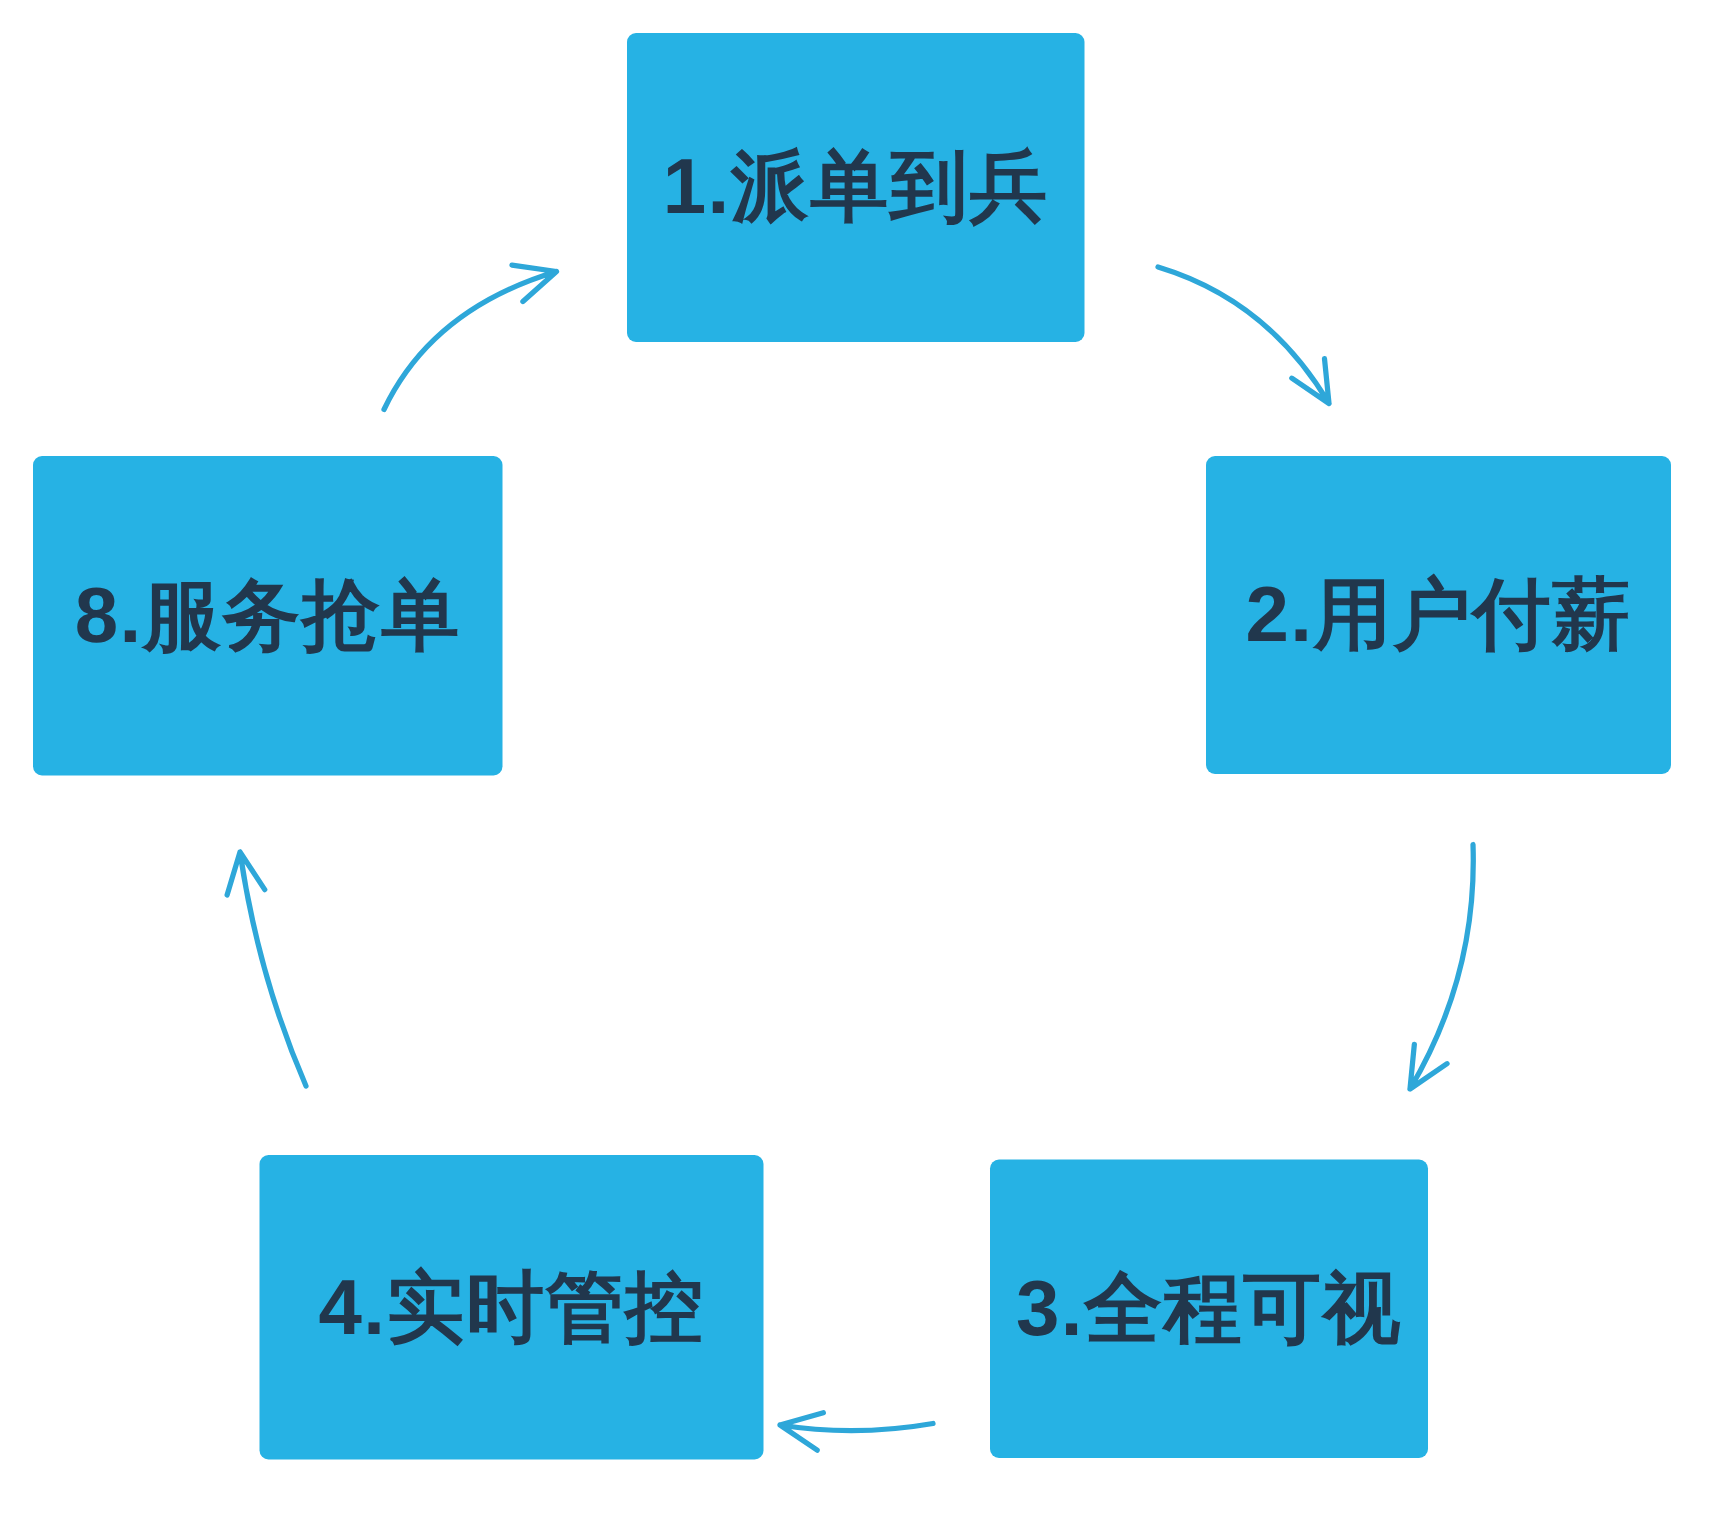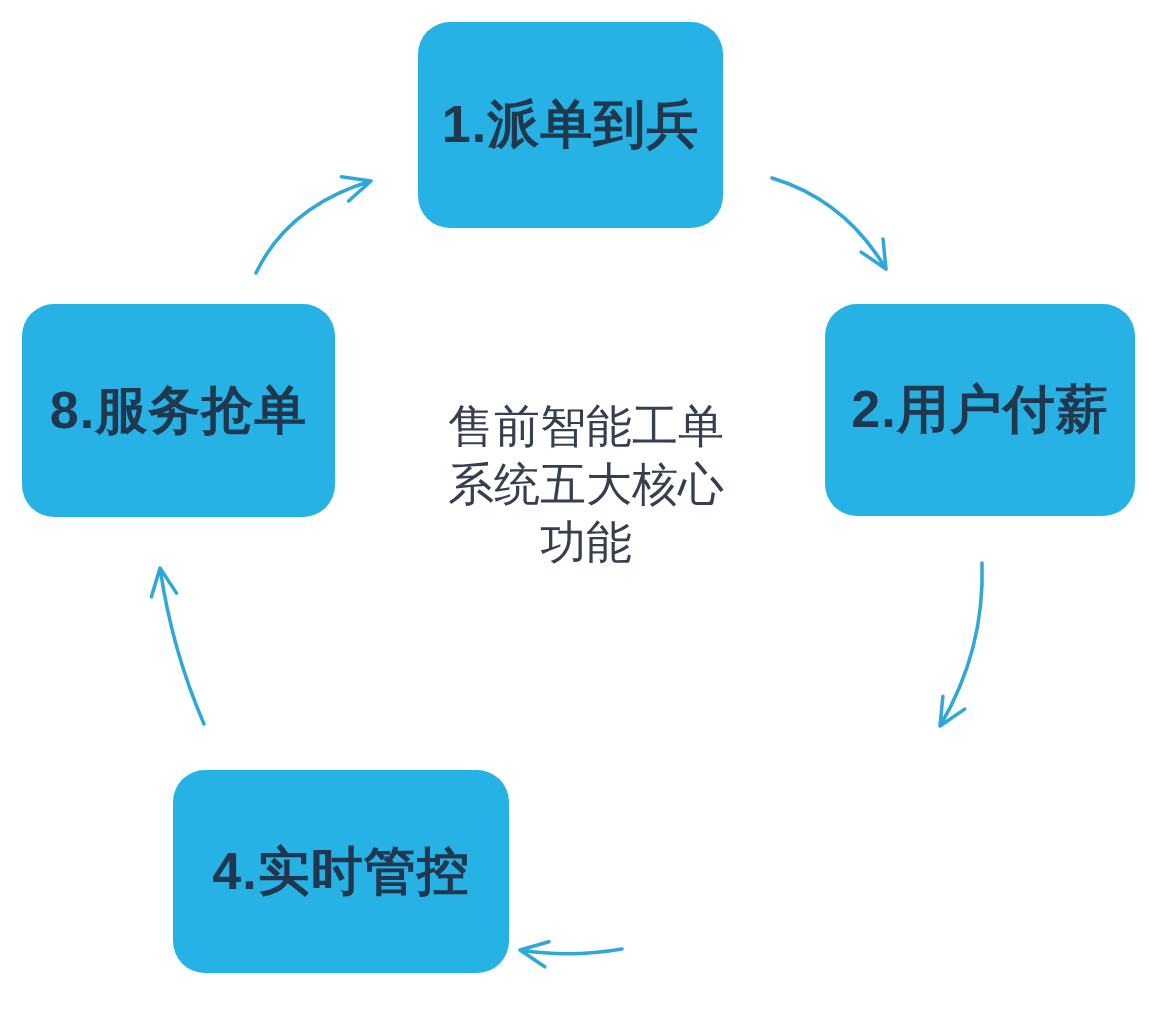--- a/index.html
+++ b/index.html
@@ -26,35 +26,35 @@
   }
   .arrows path {
     fill: none;
     stroke-width: 3.5;
     stroke-linecap: round;
     stroke-linejoin: round;
   }
   .node {
     position: absolute;
     background: var(--node-fill, #26b2e4);
-    border-radius: 32px;
+    border-radius: 6px;
     display: flex;
     align-items: center;
     justify-content: center;
   }
   .node .label {
     color: var(--node-text, #21374d);
     font-family: "Liberation Sans", sans-serif;
     font-weight: bold;
     font-size: 52px;
     letter-spacing: 1px;
     white-space: nowrap;
   }
   .node-1 { left: 418px; top: 22px;  width: 305px; height: 206px; }
-  .node-2 { left: 825px; top: 304px; width: 310px; height: 212px; }
+  .node-2 { left: 804px; top: 304px; width: 310px; height: 212px; }
   .node-3 { left: 660px; top: 773px; width: 292px; height: 199px; }
   .node-4 { left: 173px; top: 770px; width: 336px; height: 203px; }
   .node-5 { left: 22px;  top: 304px; width: 313px; height: 213px; }
   .center-title {
     position: absolute;
     left: 406px; top: 398px;
     width: 360px;
     text-align: center;
     color: var(--center-text, #363f4e);
     font-family: "Liberation Serif", serif;
@@ -77,28 +77,26 @@
   </svg>
 
   <div class="node node-1">
     <span class="label">1.派单到兵</span>
   </div>
 
   <div class="node node-2">
     <span class="label">2.用户付薪</span>
   </div>
 
+  <div class="node node-3">
+    <span class="label">3.全程可视</span>
+  </div>
 
   <div class="node node-4">
     <span class="label">4.实时管控</span>
   </div>
 
   <div class="node node-5">
     <span class="label">8.服务抢单</span>
   </div>
 
-  <div class="center-title">
-    <div>售前智能工单</div>
-    <div>系统五大核心</div>
-    <div>功能</div>
-  </div>
 
 </div>
 
 </body></html>

